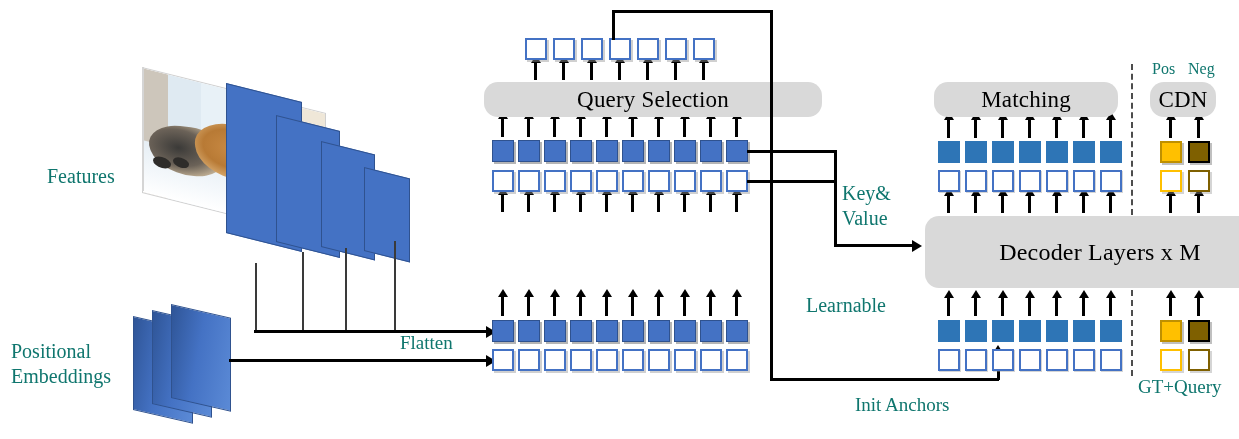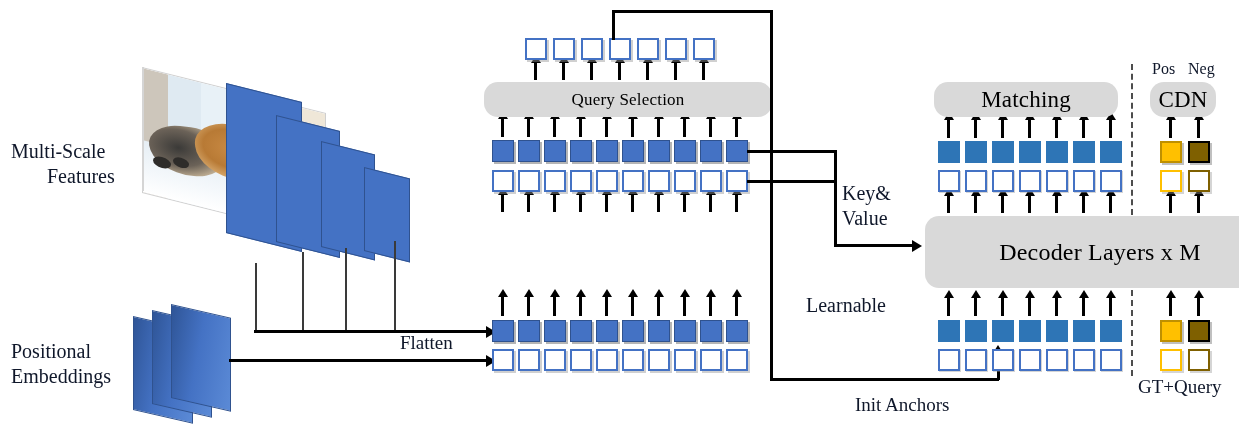--- a/index.html
+++ b/index.html
@@ -5,21 +5,21 @@
   html,body{margin:0;padding:0;background:#ffffff;}
   #stage{
     position:relative;
     width:1239px;height:439px;
     background:#ffffff;
     font-family:"Liberation Serif","DejaVu Serif",serif;
     overflow:hidden;
   }
   .lbl{
     position:absolute;
-    color:#0f172a;
+    color:#0f766e;
     font-family:"Liberation Serif","DejaVu Serif",serif;
     white-space:pre;
     line-height:1.18;
   }
 
   
   .procbox{
     position:absolute;
     background:#d9d9d9;
     border-radius:14px;
@@ -197,21 +197,20 @@
   <div class="pe" style="left:133px;top:316px;width:58px;height:92px;
               transform:skewY(13deg);transform-origin:top left;"></div>
   <div class="pe" style="left:152px;top:310px;width:58px;height:92px;
               transform:skewY(13deg);transform-origin:top left;"></div>
   <div class="pe" style="left:171px;top:304px;width:58px;height:92px;
               transform:skewY(13deg);transform-origin:top left;"></div>
 
   <div class="hl" style="left:229px;top:359px;width:257px;"></div>
   <div class="rarrow" style="left:486px;top:360px;"></div>
 
-  <div class="lbl" style="left:11px;top:140px;font-size:20px;">Multi-Scale</div>
   <div class="lbl" style="left:11px;top:165px;font-size:20px;margin-left:36px;">Features</div>
 
   <div class="lbl" style="left:11px;top:340px;font-size:20px;">Positional</div>
   <div class="lbl" style="left:11px;top:365px;font-size:20px;">Embeddings</div>
 
   <div class="lbl" style="left:400px;top:332px;font-size:19px;">Flatten</div>
 
   <div class="tokrow" style="left:492px;top:349px;">
       <div class="tok hollow"></div>
       <div class="tok hollow"></div>
@@ -289,21 +288,21 @@
   <div class="uparrow" style="left:527px;top:118px;height:19px;"></div>
   <div class="uparrow" style="left:553px;top:118px;height:19px;"></div>
   <div class="uparrow" style="left:579px;top:118px;height:19px;"></div>
   <div class="uparrow" style="left:605px;top:118px;height:19px;"></div>
   <div class="uparrow" style="left:631px;top:118px;height:19px;"></div>
   <div class="uparrow" style="left:657px;top:118px;height:19px;"></div>
   <div class="uparrow" style="left:683px;top:118px;height:19px;"></div>
   <div class="uparrow" style="left:709px;top:118px;height:19px;"></div>
   <div class="uparrow" style="left:735px;top:118px;height:19px;"></div>
 
-  <div class="procbox" style="left:484px;top:82px;width:288px;height:35px;font-size:17px;">Query Selection</div>
+  <div class="procbox" style="left:484px;top:82px;width:338px;height:35px;font-size:23px;">Query Selection</div>
 
   <div class="uparrow" style="left:534px;top:62px;height:18px;"></div>
   <div class="uparrow" style="left:562px;top:62px;height:18px;"></div>
   <div class="uparrow" style="left:590px;top:62px;height:18px;"></div>
   <div class="uparrow" style="left:618px;top:62px;height:18px;"></div>
   <div class="uparrow" style="left:646px;top:62px;height:18px;"></div>
   <div class="uparrow" style="left:674px;top:62px;height:18px;"></div>
   <div class="uparrow" style="left:702px;top:62px;height:18px;"></div>
 
   <div class="tokrow" style="left:525px;top:38px;">

